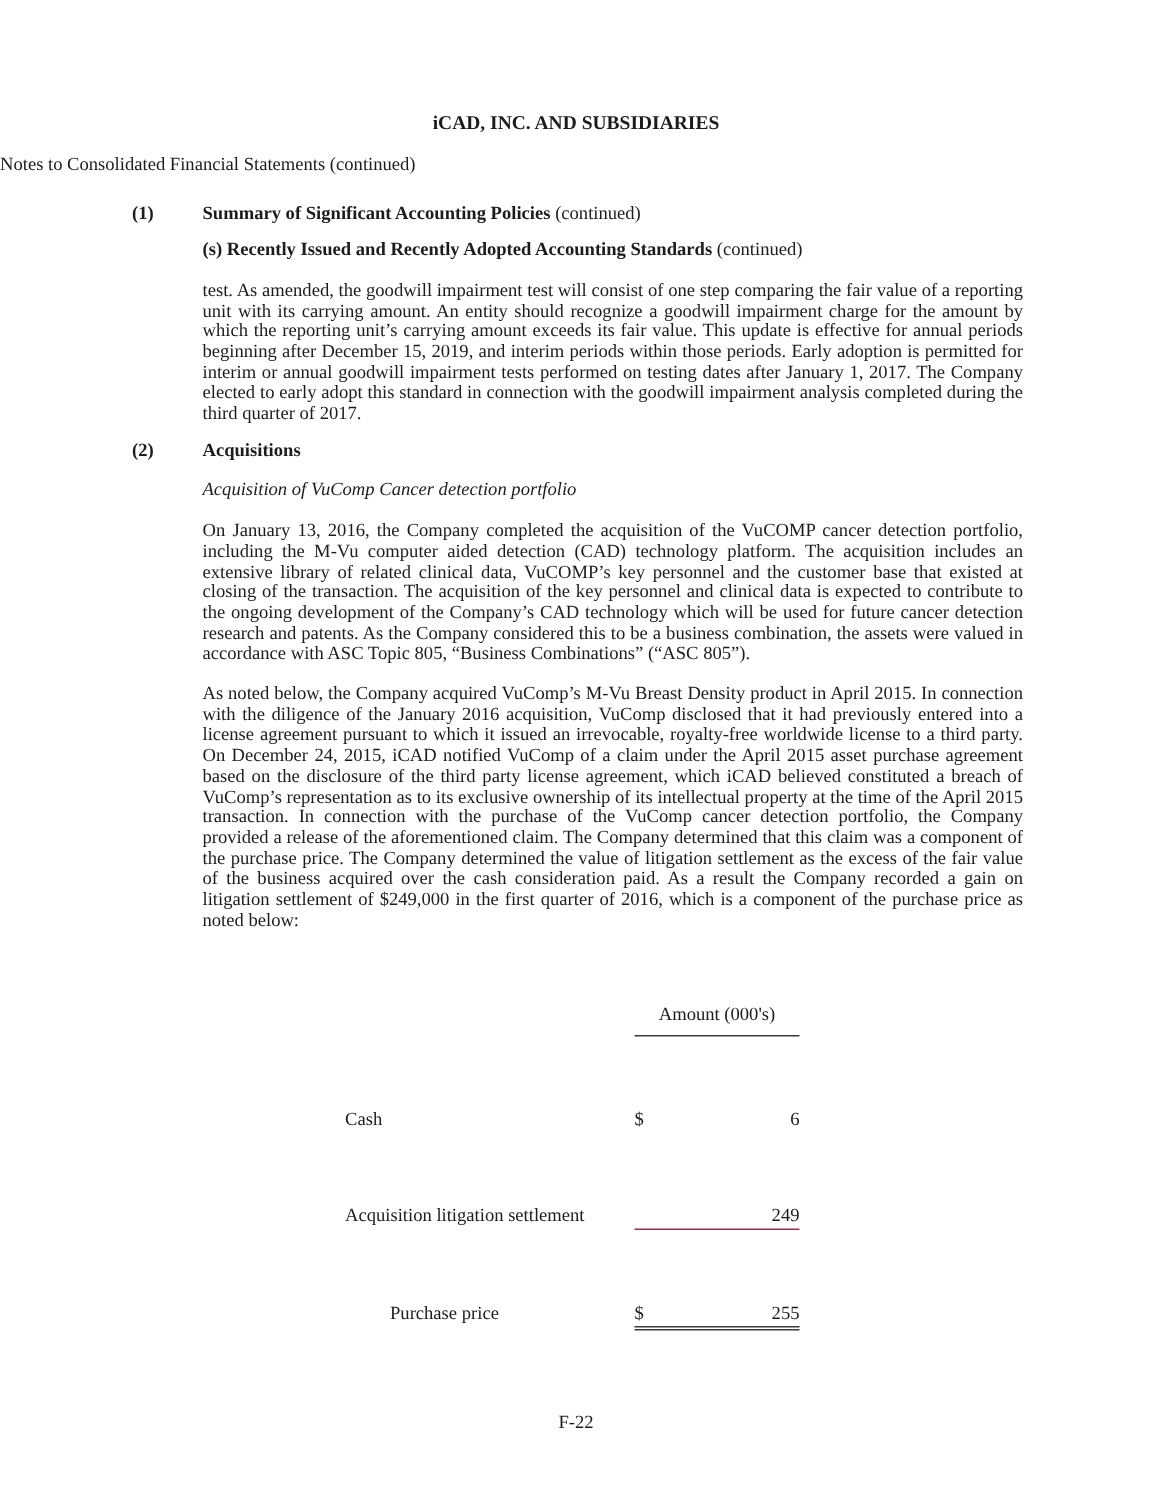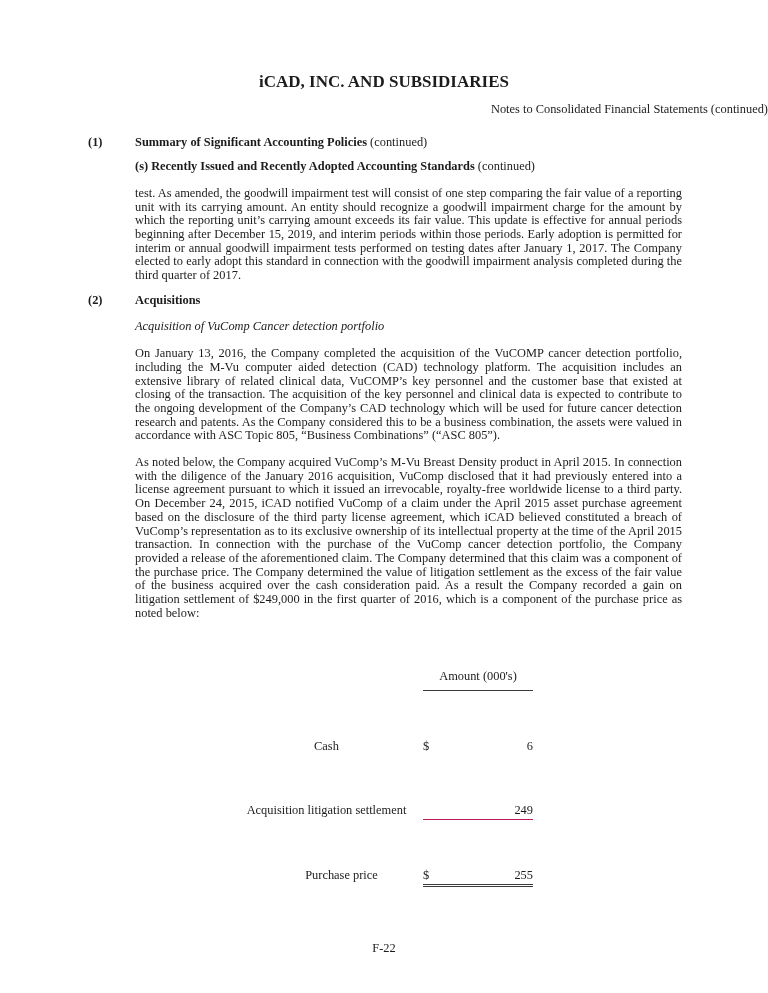--- a/index.html
+++ b/index.html
@@ -19,25 +19,25 @@
     position: relative;
     width: 768px;
     height: 993px;
     overflow: hidden;
     background: #ffffff;
   }
   .doc-title {
     padding-top: 75px;
     text-align: center;
     font-weight: bold;
-    font-size: 17px;
+    font-size: 13px;
   }
   .doc-subtitle {
     margin-top: 14px;
-    text-align: right;
+    text-align: left;
   }
   .sec-heading {
     margin: 20px 86px 0 88px;
     font-weight: bold;
   }
   .sec-num {
     display: inline-block;
     width: 47px;
     font-weight: bold;
   }
@@ -56,21 +56,21 @@
     font-style: italic;
   }
   .sec2-heading { margin-top: 11px; }
   
   .fin-table {
     margin: 16px 0 0 230px;
     width: 303px;
     line-height: 17px;
   }
   .t-row { display: flex; margin-top: 47px; }
-  .t-label { width: 193px; text-align: center; }
+  .t-label { width: 193px; }
   .t-label.indent { padding-left: 30px; width: 163px; }
   .t-amt {
     width: 110px;
     display: flex;
     justify-content: space-between;
   }
   .t-head-row { margin-bottom: 16px; }
   .t-head {
     text-align: center;
     display: block;

